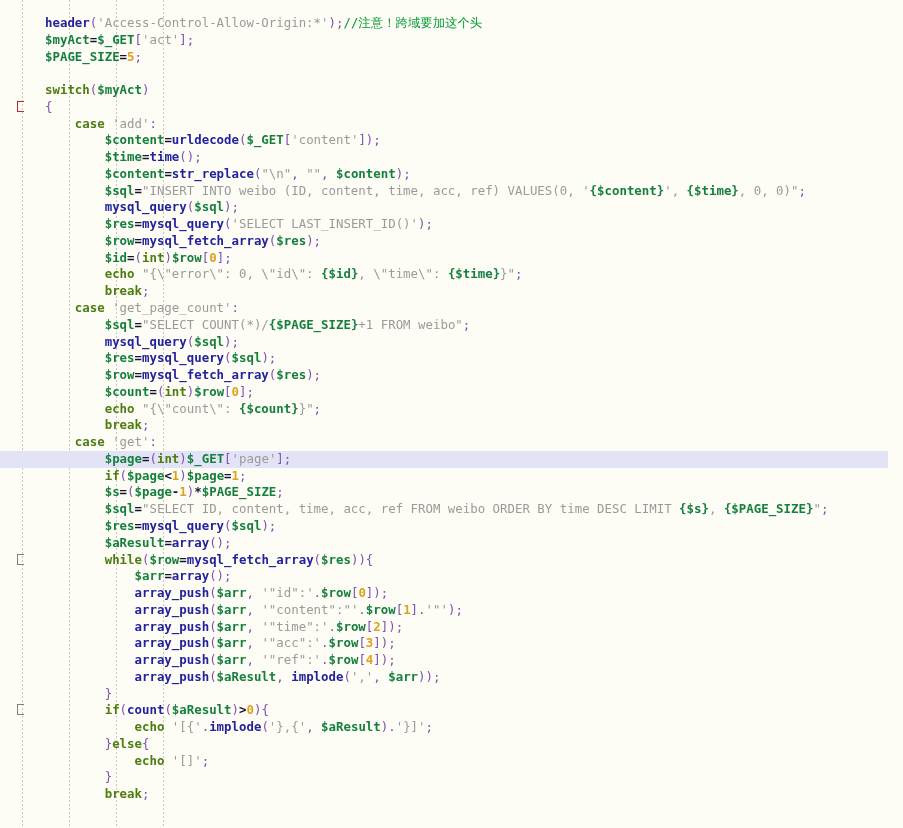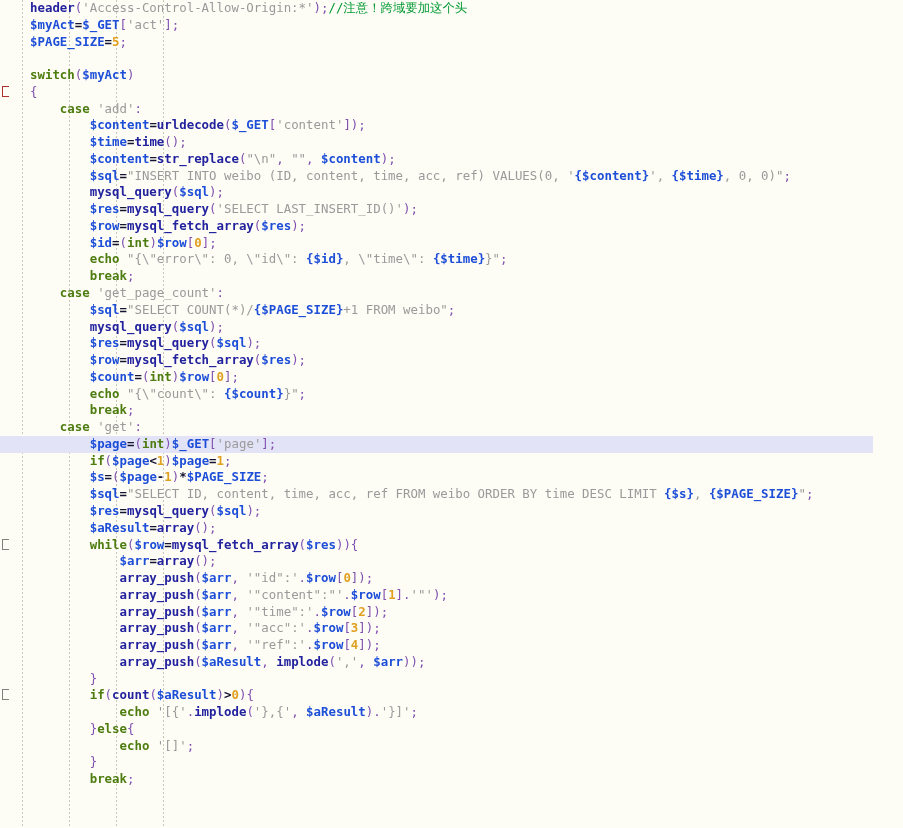--- a/index.html
+++ b/index.html
@@ -38,21 +38,21 @@
     top: 0;
     bottom: 0;
     left: 22px;
     width: 1px;
     background-image: linear-gradient(to bottom, #c9c6bb 0px, #c9c6bb 2px, transparent 2px, transparent 4px);
     background-size: 1px 4px;
   }
 
   #code {
     position: relative;
-    margin: 0;
+    margin: 15px;
     padding: 0;
     font-size: 12.4px;
     line-height: 16.78px;
     white-space: pre;
     letter-spacing: 0px;
   }
 
   .line {
     position: relative;
     height: 16.78px;
@@ -78,21 +78,21 @@
     border-left: 1px solid #808080;
     box-sizing: border-box;
   }
   .fold.open { border-right: none; }
   .fold.red { border-color: #b03030; border-right: none; }
   .fold.close { border-right: none; }
 
   
   .kw   { color: #4d7c0f; font-weight: bold; }
   .fn   { color: #22229e; font-weight: bold; }
-  .var  { color: #1d4ed8; font-weight: bold; }
+  .var  { color: #15803d; font-weight: bold; }
   .str  { color: #9a9a9a; }
   .num  { color: #e0a020; font-weight: bold; }
   .cmt  { color: #009933; }
   .pun  { color: #8050b0; }
   .op   { color: #141430; font-weight: bold; }
   .plain{ color: #141430; }
 </style>
 </head>
 <body>
 

